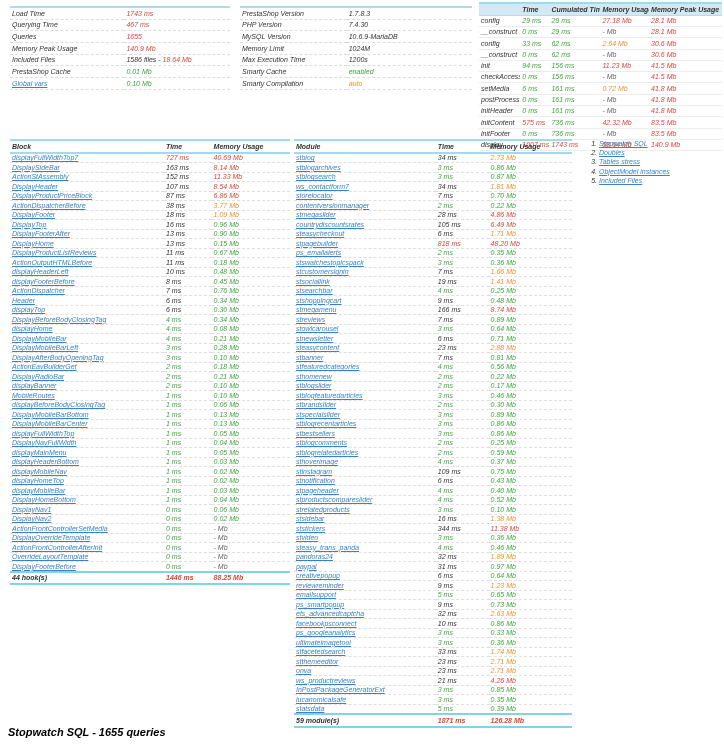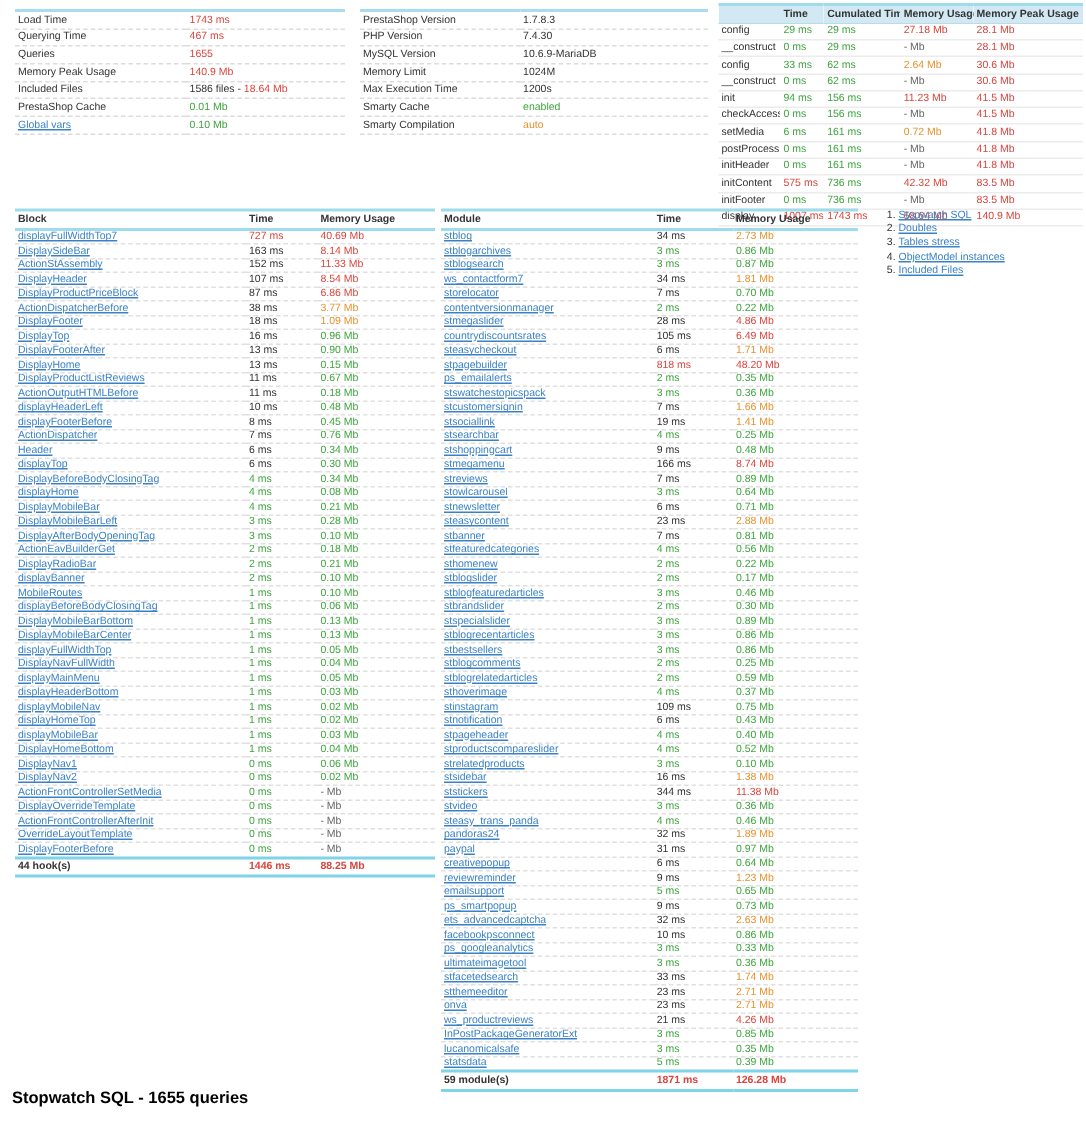--- a/index.html
+++ b/index.html
@@ -1,21 +1,21 @@
 <!DOCTYPE html>
 <html><head>
 <meta charset="utf-8">
 <style>
   html,body{margin:0;padding:0;}
   body{
     width:724px;height:750px;background:#fff;position:relative;
     font-family:"Liberation Sans",sans-serif;color:#333;font-size:7px;
     overflow:hidden;
   }
-  .abs{position:absolute;}
+  .abs{position:absolute;font-style:italic;}
   table{border-collapse:collapse;width:100%;table-layout:fixed;}
   td,th{font-size:7px;line-height:7.5px;padding:1px 2px;text-align:left;
     vertical-align:middle;overflow:hidden;white-space:nowrap;}
   a{color:#3b82c4;text-decoration:underline;cursor:pointer;}
   .c-r{color:#d9453d;}
   .c-o{color:#e5932f;}
   .c-g{color:#3fa43f;}
   .c-d{color:#333;}
   .c-m{color:#666;}
   

